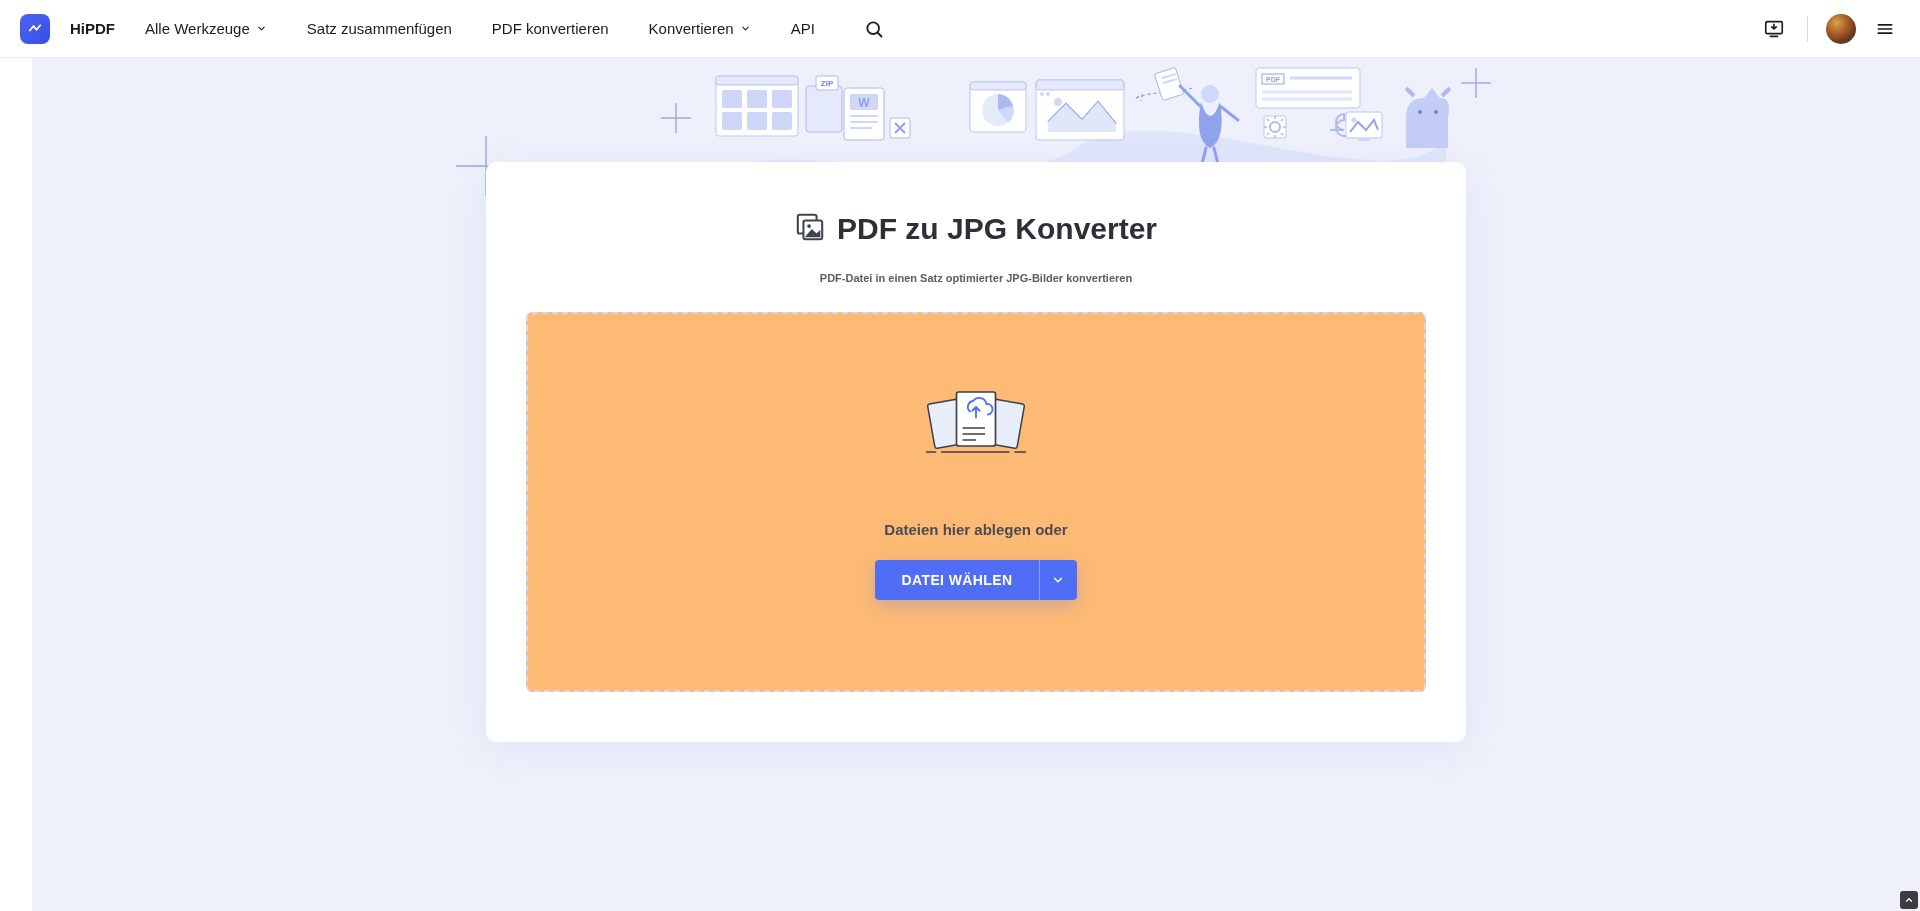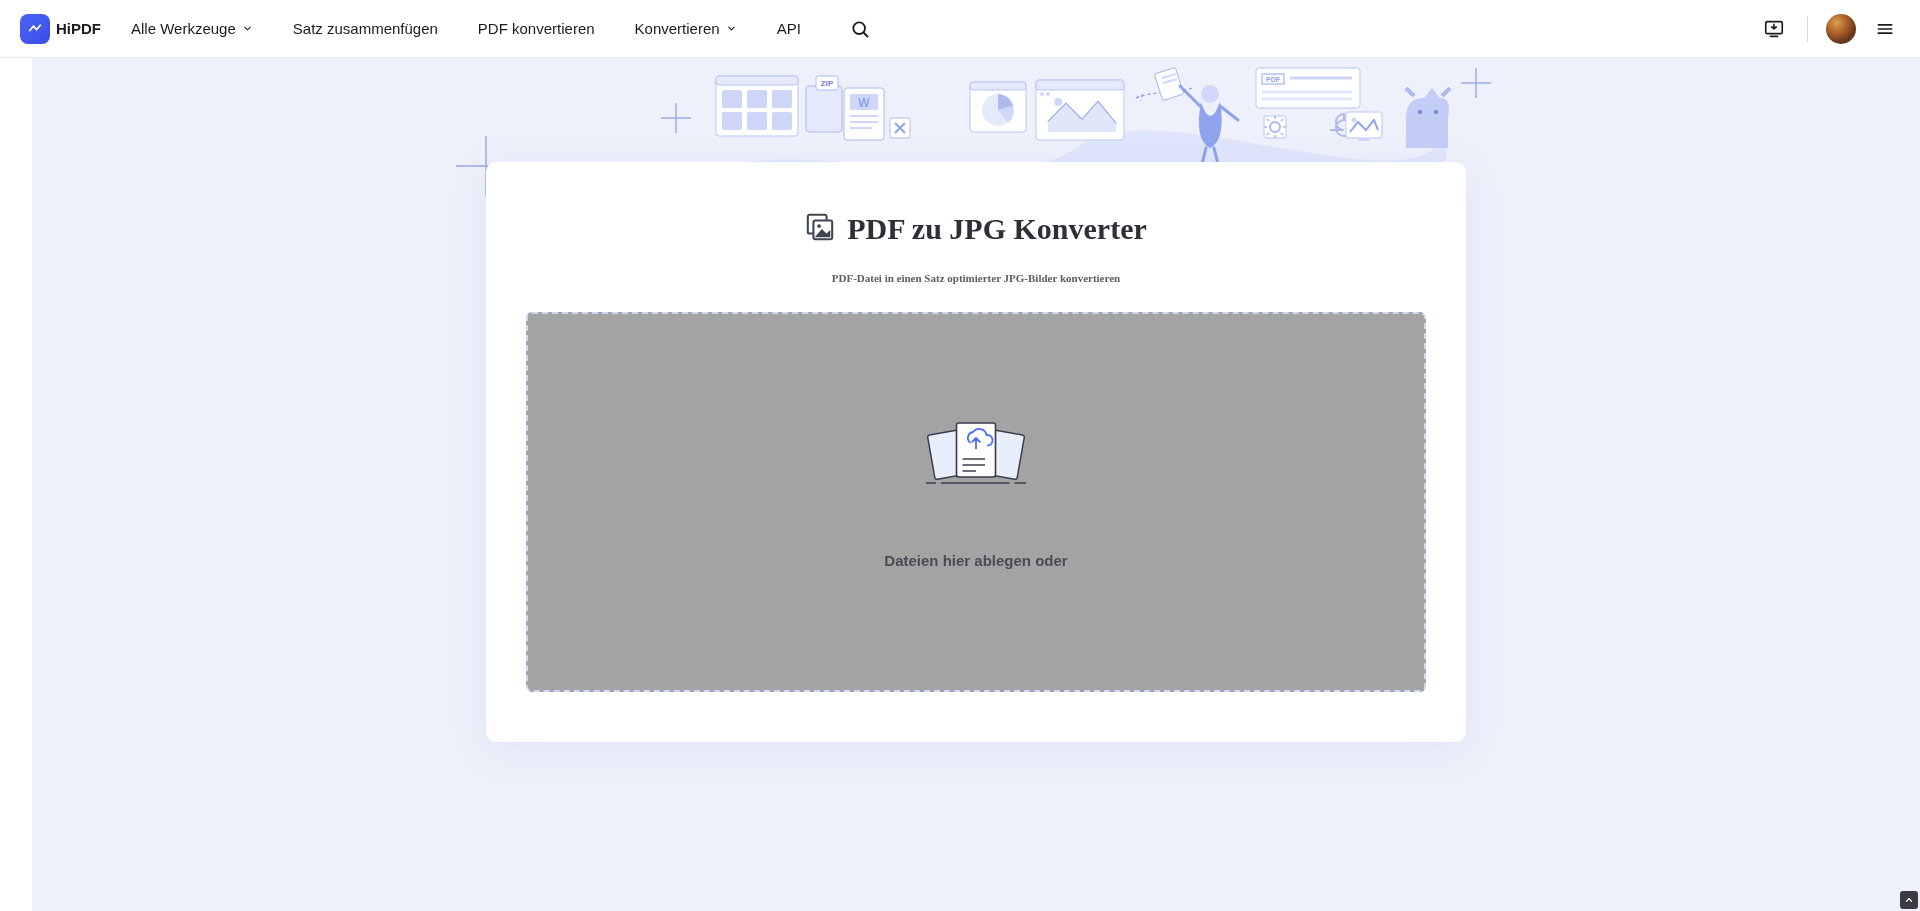--- a/index.html
+++ b/index.html
@@ -28,21 +28,21 @@
   header{
     height:58px;
     display:flex;
     align-items:center;
     padding:0 20px;
     border-bottom:1px solid var(--line);
     background:#fff;
     position:relative;
     z-index:10;
   }
-  .logo{display:flex;align-items:center;gap:6px;cursor:pointer;}
+  .logo{display:flex;align-items:center;gap:20px;cursor:pointer;}
   .logo-mark{
     width:30px;height:30px;border-radius:8px;
     background:linear-gradient(135deg,#4a63f3,#3a4ee8);
     display:flex;align-items:center;justify-content:center;
   }
   .logo-text{font-weight:700;font-size:15px;color:#1b1c20;}
   nav.main-nav{display:flex;align-items:center;gap:40px;margin-left:30px;}
   .nav-item{
     font-size:15px;color:#1b1c20;cursor:pointer;
     display:flex;align-items:center;gap:6px;
@@ -80,35 +80,35 @@
   .card{
     background:var(--panel);
     width:980px;max-width:calc(100% - 40px);
     margin:-6px auto 0;
     border-radius:10px;
     box-shadow:0 8px 40px rgba(60,80,180,.08);
     padding:30px 40px 50px;
     position:relative;
     z-index:2;
   }
-  .card-head{display:flex;flex-direction:column;align-items:center;gap:6px;font-family:Liberation Serif, serif;}
+  .card-head{display:flex;flex-direction:column;align-items:center;gap:6px;}
   .title-row{display:flex;align-items:center;gap:12px;}
   .title{font-size:30px;font-weight:800;color:#2e3038;}
   .subtitle{font-size:11px;color:var(--muted);font-weight:600;}
 
   .drop{
     margin-top:28px;
     border:2px dashed #cfd7f6;
     border-radius:6px;
     min-height:380px;
     display:flex;flex-direction:column;
     align-items:center;justify-content:center;
     gap:22px;
     padding:40px 20px 60px;
-    background:#a3a3a3;
+    background:#fdba74;
   }
   .drop-text{font-size:15px;font-weight:700;color:#4a4c55;margin-top:30px;}
   .choose{
     display:flex;align-items:stretch;
     border-radius:4px;overflow:hidden;
     box-shadow:0 6px 16px rgba(79,109,245,.25);
   }
   .choose-main{
     background:var(--primary);color:#fff;
     font-weight:800;font-size:14px;letter-spacing:.4px;
@@ -353,20 +353,30 @@
           <g stroke="#3a3f50" stroke-width="2" stroke-linecap="round">
             <line x1="14" y1="86" x2="26" y2="86"></line>
               <line x1="34" y1="86" x2="124" y2="86"></line>
               <line x1="132" y1="86" x2="146" y2="86"></line>
           </g>
         </svg>
       </span>
 
       <div class="drop-text">Dateien hier ablegen oder</div>
 
+      <div class="choose">
+        <div class="choose-main">
+          <span>DATEI WÄHLEN</span>
+        </div>
+        <div class="choose-caret">
+          <svg width="14" height="14" viewBox="0 0 24 24">
+            <path d="M6 9l6 6 6-6" stroke="#fff" stroke-width="2.4" fill="none" stroke-linecap="round" stroke-linejoin="round"></path>
+          </svg>
+        </div>
+      </div>
     </div>
   </section>
 </main>
 
 <div class="float-scroll">
   <svg width="10" height="10" viewBox="0 0 24 24">
     <path d="M6 15l6-6 6 6" stroke="#fff" stroke-width="3" fill="none" stroke-linecap="round" stroke-linejoin="round"></path>
   </svg>
 </div>
 

